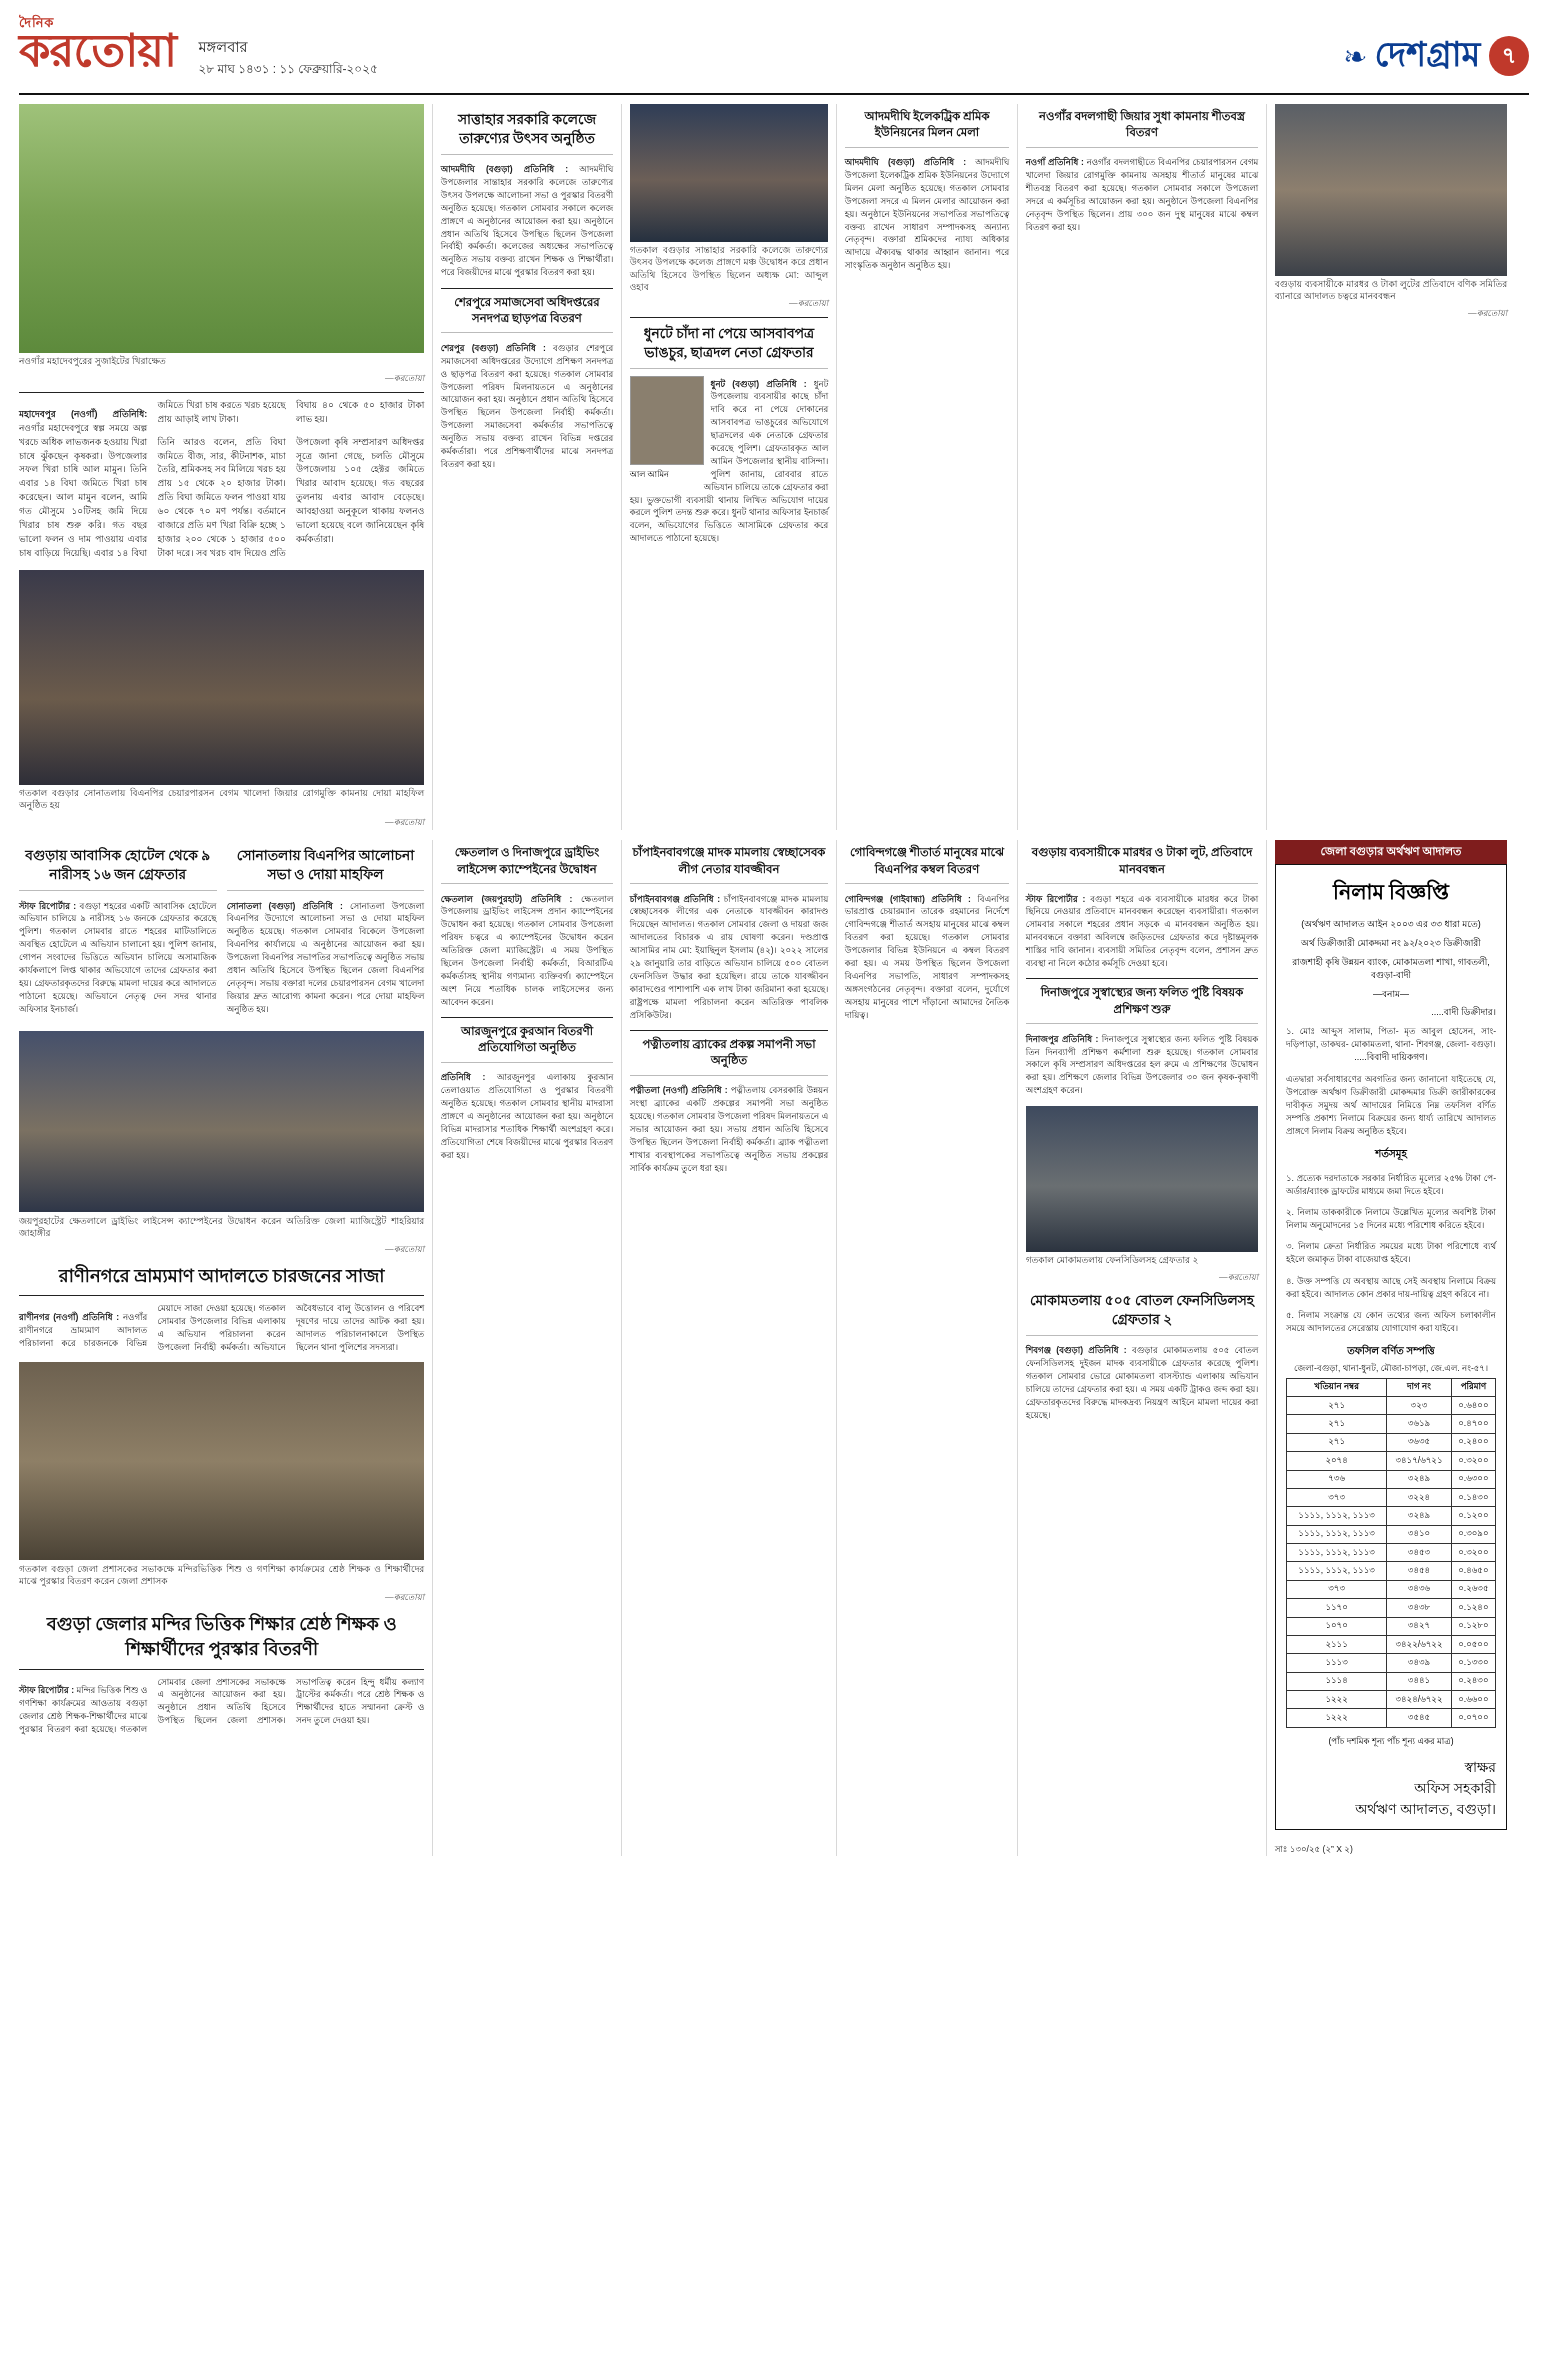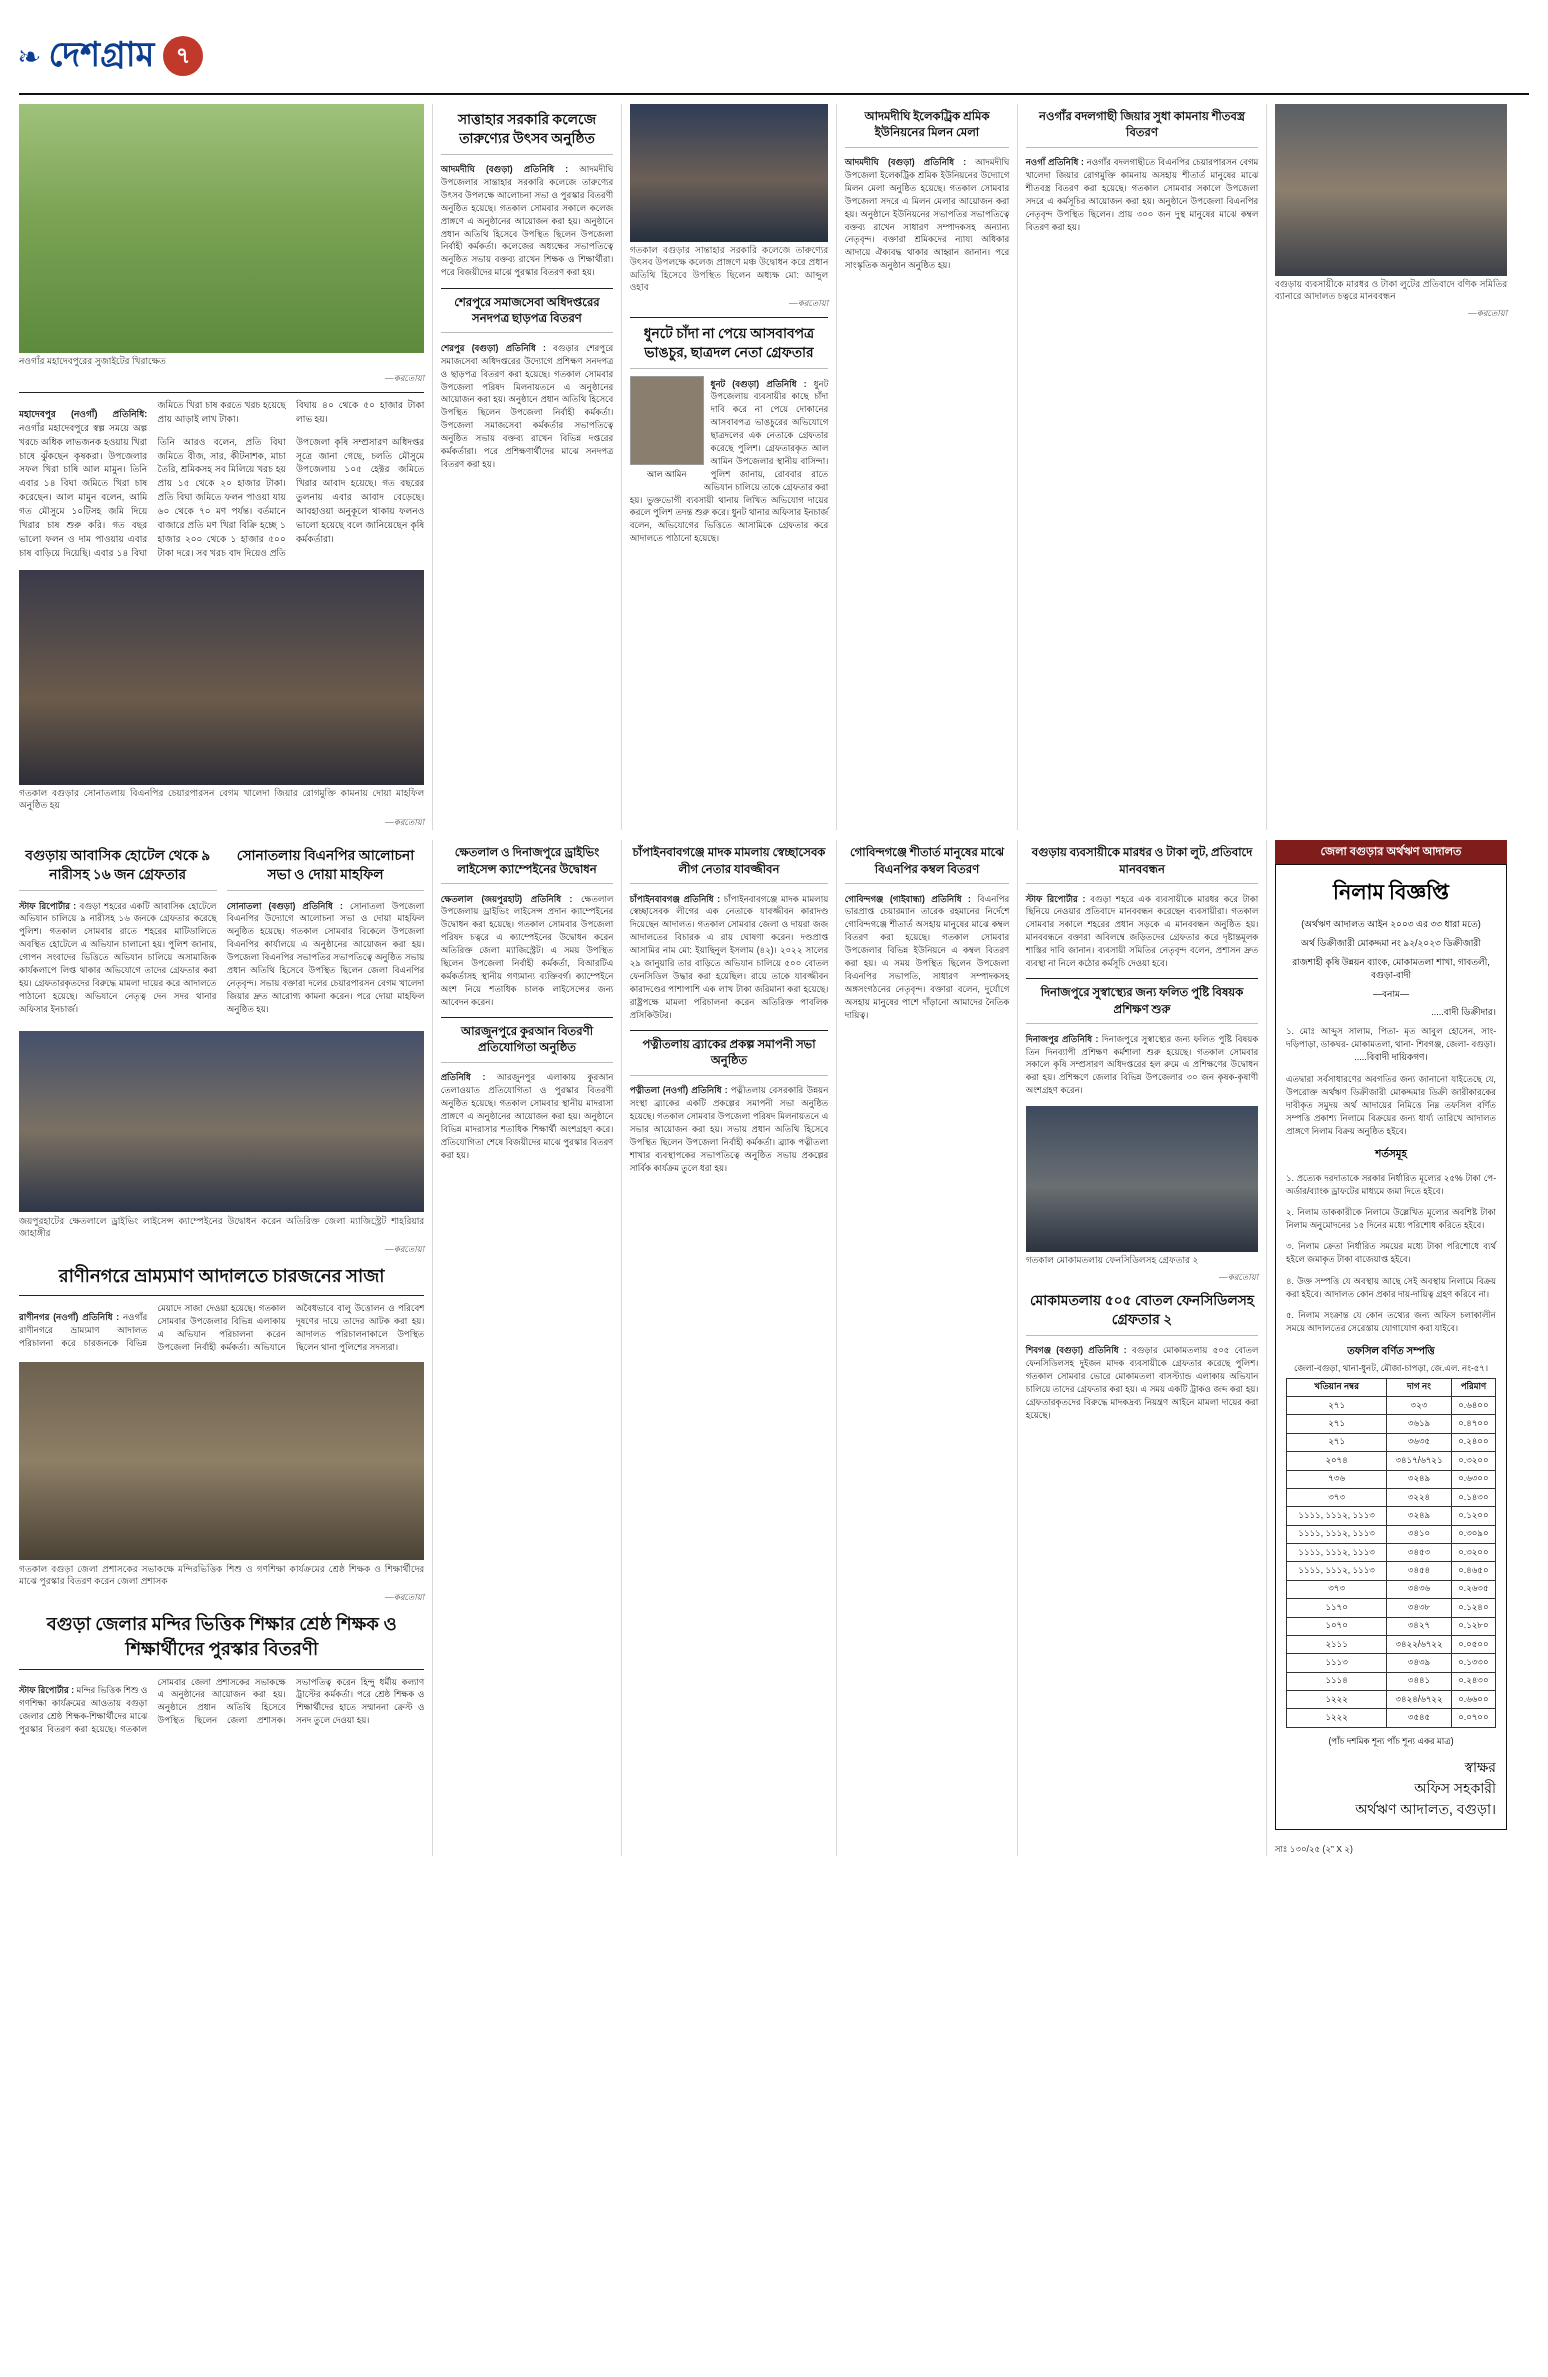--- a/index.html
+++ b/index.html
@@ -50,21 +50,21 @@
   .rule-thin { border-top:0.9px solid #bbb; margin:5.2px 0; }
 
   
   .txt { font-size:9px; line-height:1.55; text-align:justify; color:#1a1a1a; hyphens:auto; }
   .txt.small { font-size:8.6px; line-height:1.5; }
   .cols3 { column-count:3; column-gap:10.3px; }
   .byline { font-weight:bold; }
 
   
   .portrait { width:74px; height:89px; background:#8a7f6e; float:left; margin:1.7px 6.9px 3.4px 0; border:0.9px solid #999;}
-  .p-name { font-size:8.2px; text-align:center; width:74px; float:left; clear:left; margin-bottom:3.4px;}
+  .p-name { font-size:8.2px; width:74px; float:left; clear:left; margin-bottom:3.4px;}
 
   
   .notice { border:1.7px solid #111; padding:8.6px 10.3px; }
   .notice h3 { font-size:20.6px; text-align:center; margin:3.4px 0 6.9px 0;
     font-family:"Liberation Serif", serif; font-weight:bold; }
   .notice .sub { font-size:9px; text-align:center; line-height:1.5; margin-bottom:5.2px; }
   table.auction { width:100%; border-collapse:collapse; font-size:8.6px; }
   table.auction th, table.auction td { border:0.9px solid #333; padding:1.7px 2.6px; text-align:center; }
   .sign { text-align:right; font-size:14px; margin-top:8.6px; line-height:1.5; }
   .footnote { font-size:8.6px; text-align:center; margin-top:6.9px; }
@@ -80,20 +80,30 @@
 
   .hdr-center { text-align:center; }
   .section-title-bar { background:#7f1d1d; color:#fff; font-size:11.2px; text-align:center; padding:2.6px 0; font-weight:bold;}
 </style>
 </head>
 <body>
 
 <div class="page">
 
   <div class="masthead">
+    <div class="mast-left">
+      <div class="logo-block">
+        <div class="logo-small">দৈনিক</div>
+        <div class="logo-main">করতোয়া</div>
+      </div>
+      <div class="mast-date">
+        <div>মঙ্গলবার</div>
+        <div class="d2">২৮ মাঘ ১৪৩১ : ১১ ফেব্রুয়ারি-২০২৫</div>
+      </div>
+    </div>
     <div class="mast-right">
       <span class="wing">❧</span>
       <span class="desh-title">দেশগ্রাম</span>
       <span class="desh-badge">৭</span>
     </div>
   </div>
 
   <div class="body-grid">
 
     <div class="col">

